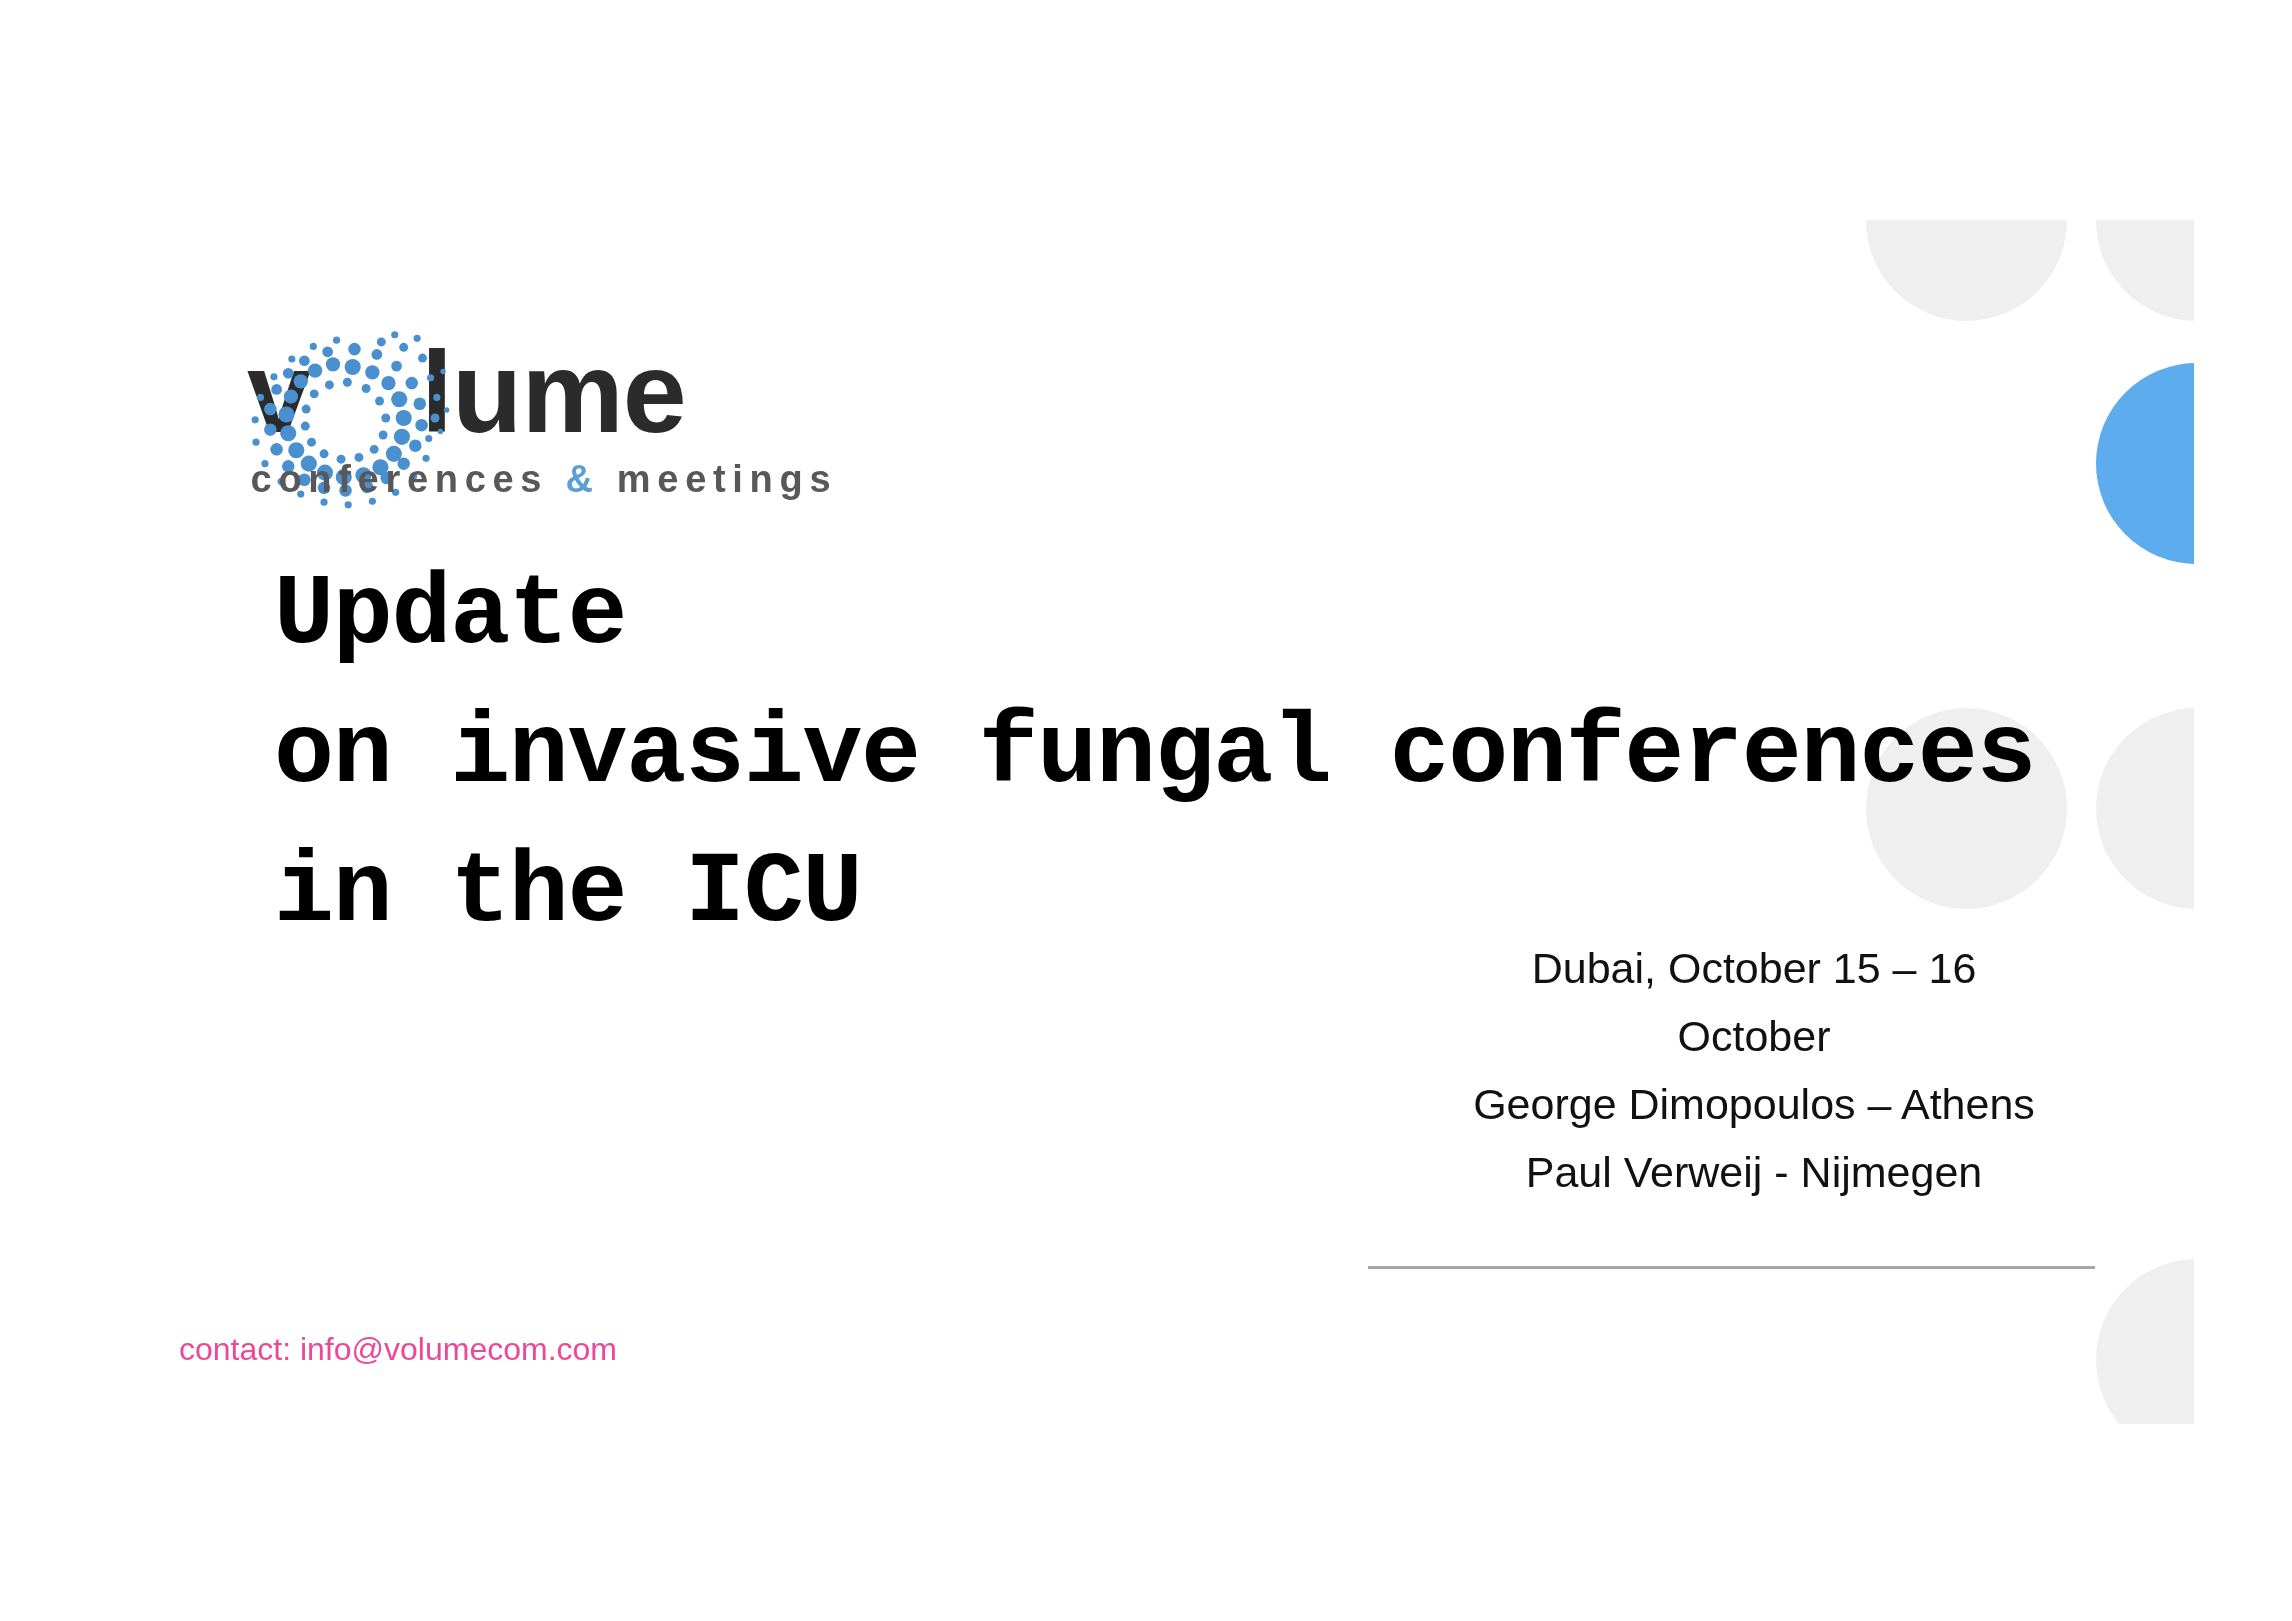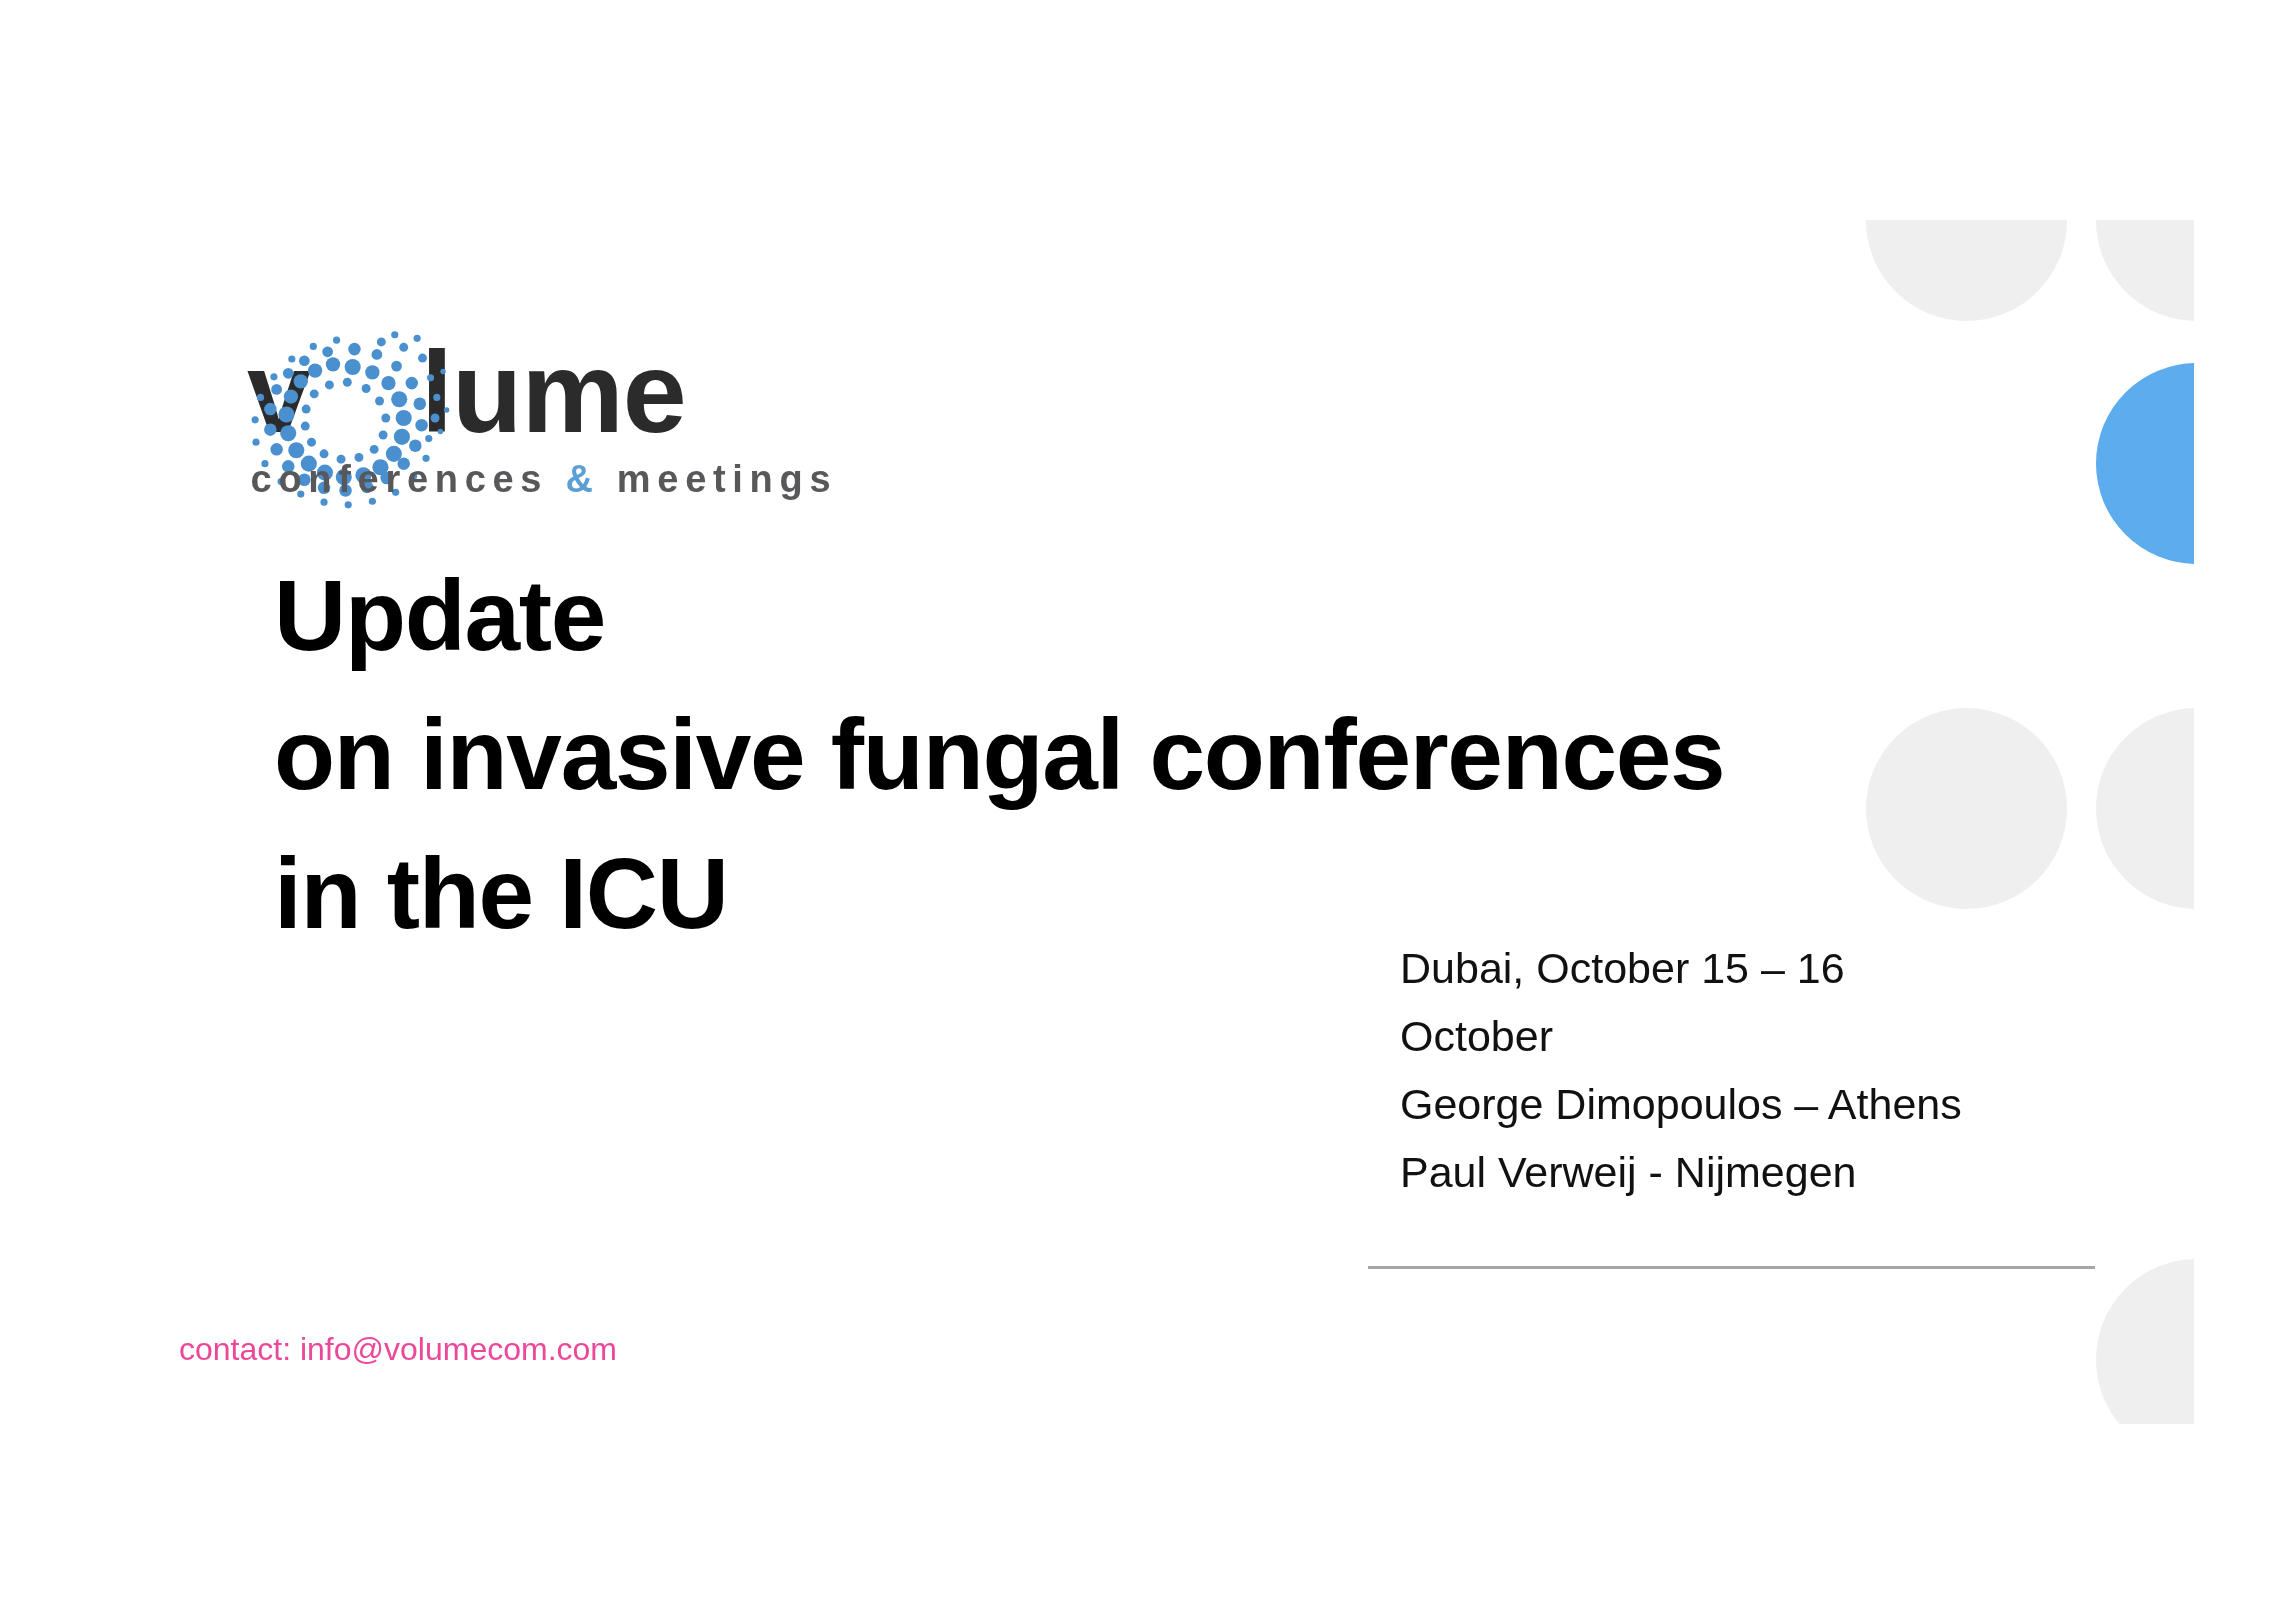--- a/index.html
+++ b/index.html
@@ -106,35 +106,36 @@
     position: absolute;
     left: 274px;
     top: 546px;
     width: 1522px;
     font-size: 100px;
     line-height: 139px;
     font-weight: 700;
     color: #000000;
     letter-spacing: -1.3px;
   }
-  .title-line { white-space: nowrap; }
+  .title-line { white-space: nowrap; font-family: Liberation Mono, monospace; }
 
   
   .chairmen {
     position: absolute;
     left: 1400px;
     top: 934px;
     width: 708px;
   }
   .chairmen-line {
     font-size: 43px;
     line-height: 68px;
     color: #111111;
     white-space: nowrap;
     font-weight: 400;
+    text-align: center;
   }
   .chairmen-rule {
     position: absolute;
     left: 1368px;
     top: 1266px;
     width: 727px;
     height: 2.7px;
     background: #a6a6a6;
   }
 

